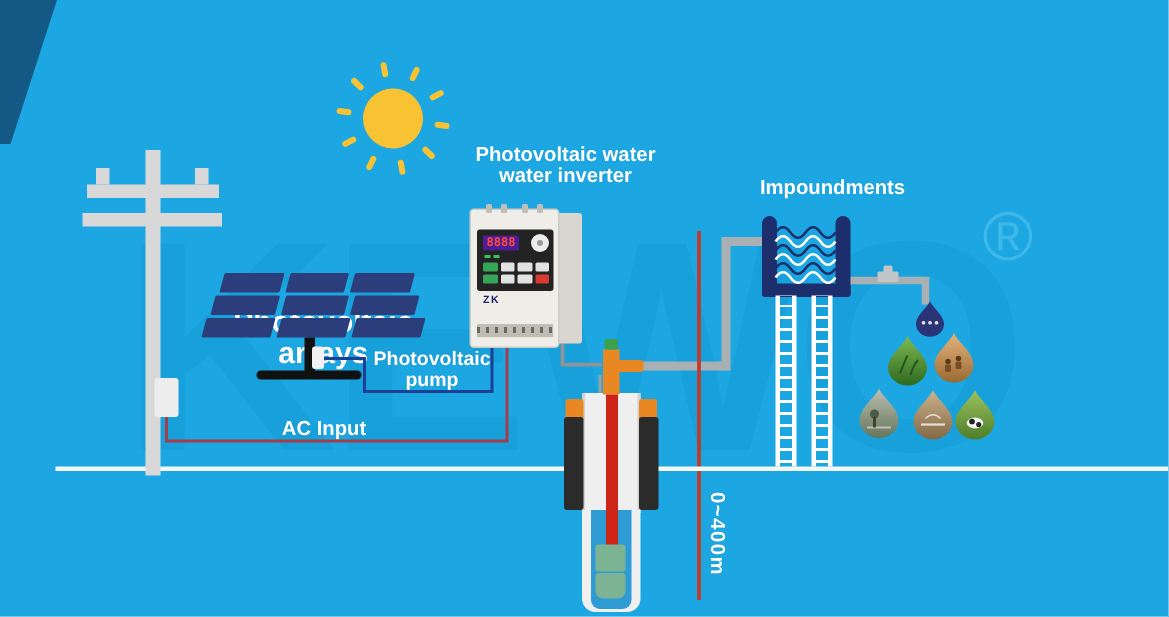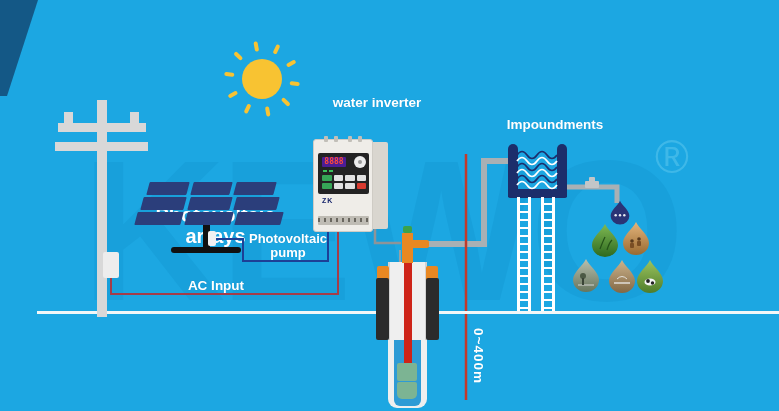--- a/index.html
+++ b/index.html
@@ -303,20 +303,21 @@
     <g transform="translate(650,277)">
       <use href="#dropShape" fill="url(#gLive)"></use>
       <ellipse cx="0" cy="5" rx="5.5" ry="3.6" fill="#F4F4F4"></ellipse>
       <circle cx="-2" cy="4" r="1.9" fill="#222"></circle>
       <circle cx="2.5" cy="6" r="1.7" fill="#222"></circle>
     </g>
   </svg>
 
   <div id="lbl-arrays" class="lbl">Photovoltaic arrays</div>
   <div id="lbl-inverter" class="lbl">
+    <div>Photovoltaic water</div>
     <div>water inverter</div>
   </div>
   <div id="lbl-impoundments" class="lbl">Impoundments</div>
   <div id="lbl-pv-input" class="lbl">
     <div>Photovoltaic</div>
     <div>pump</div>
   </div>
   <div id="lbl-ac-input" class="lbl">AC Input</div>
   <div id="lbl-depth" class="lbl">0~400m</div>
 

